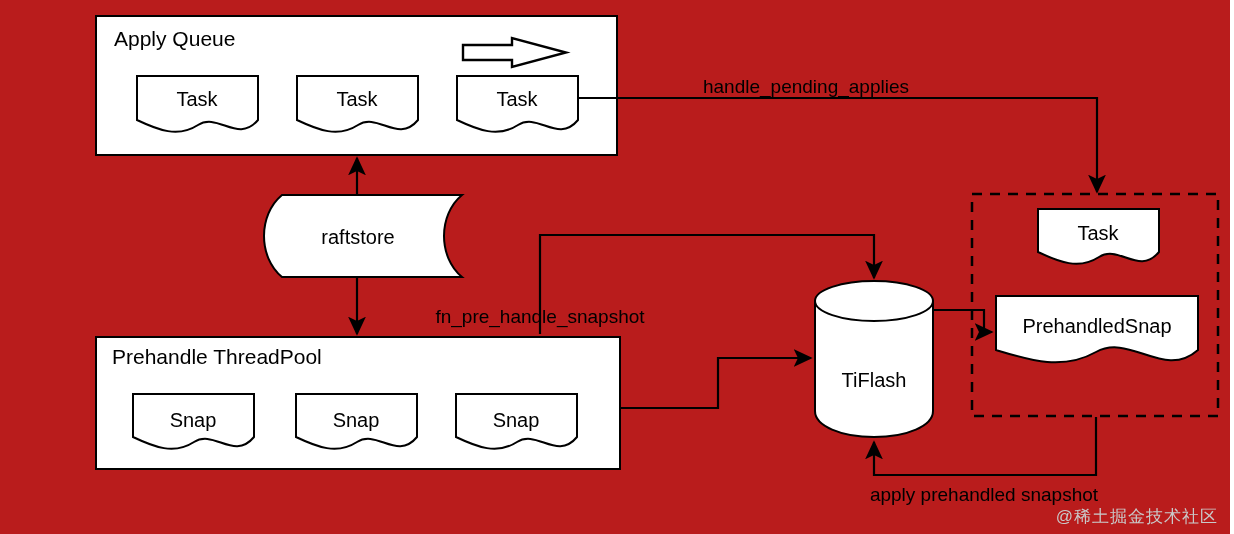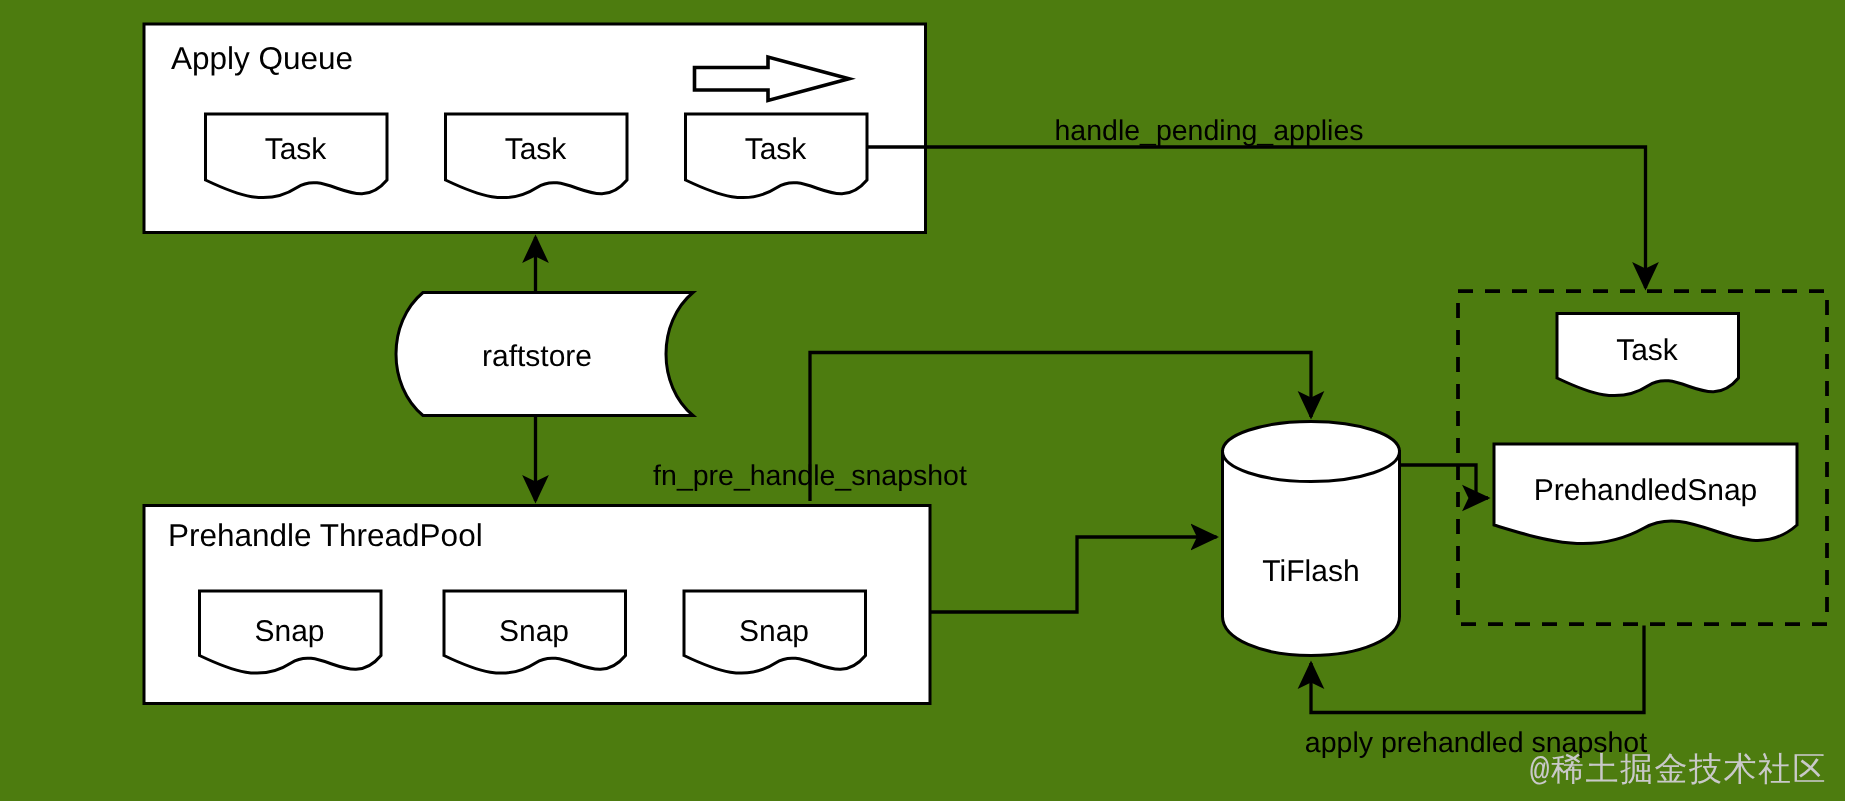--- a/index.html
+++ b/index.html
@@ -8,21 +8,21 @@
     padding: 0;
     background: #ffffff;
   }
   body {
     font-family: "Liberation Sans", sans-serif;
   }
   #diagram-root {
     position: relative;
     width: 1230px;
     height: 534px;
-    background: #4d7c0f;
+    background: #b91c1c;
     overflow: hidden;
   }
   svg.canvas {
     position: absolute;
     top: 0;
     left: 0;
     width: 1234px;
     height: 534px;
     display: block;
   }
@@ -74,26 +74,26 @@
     text-anchor: middle;
   }
   .lbl-edge {
     font-size: 19px;
     text-anchor: middle;
   }
   .watermark {
     position: absolute;
     right: 12px;
     bottom: 6px;
-    font-size: 22px;
+    font-size: 17px;
     color: #c9c9c9;
     letter-spacing: 1px;
     white-space: nowrap;
     user-select: none;
-    font-family: Liberation Mono, monospace;
+    font-family: Liberation Sans, sans-serif;
   }
 </style>
 </head>
 <body>
 
 <div id="diagram-root">
 
   <svg class="canvas" viewBox="0 0 1234 534" xmlns="http://www.w3.org/2000/svg">
     <defs>
       <marker id="arrowFilled" viewBox="0 0 12 12" refX="10.5" refY="6" markerWidth="9" markerHeight="9" orient="auto-start-reverse">

